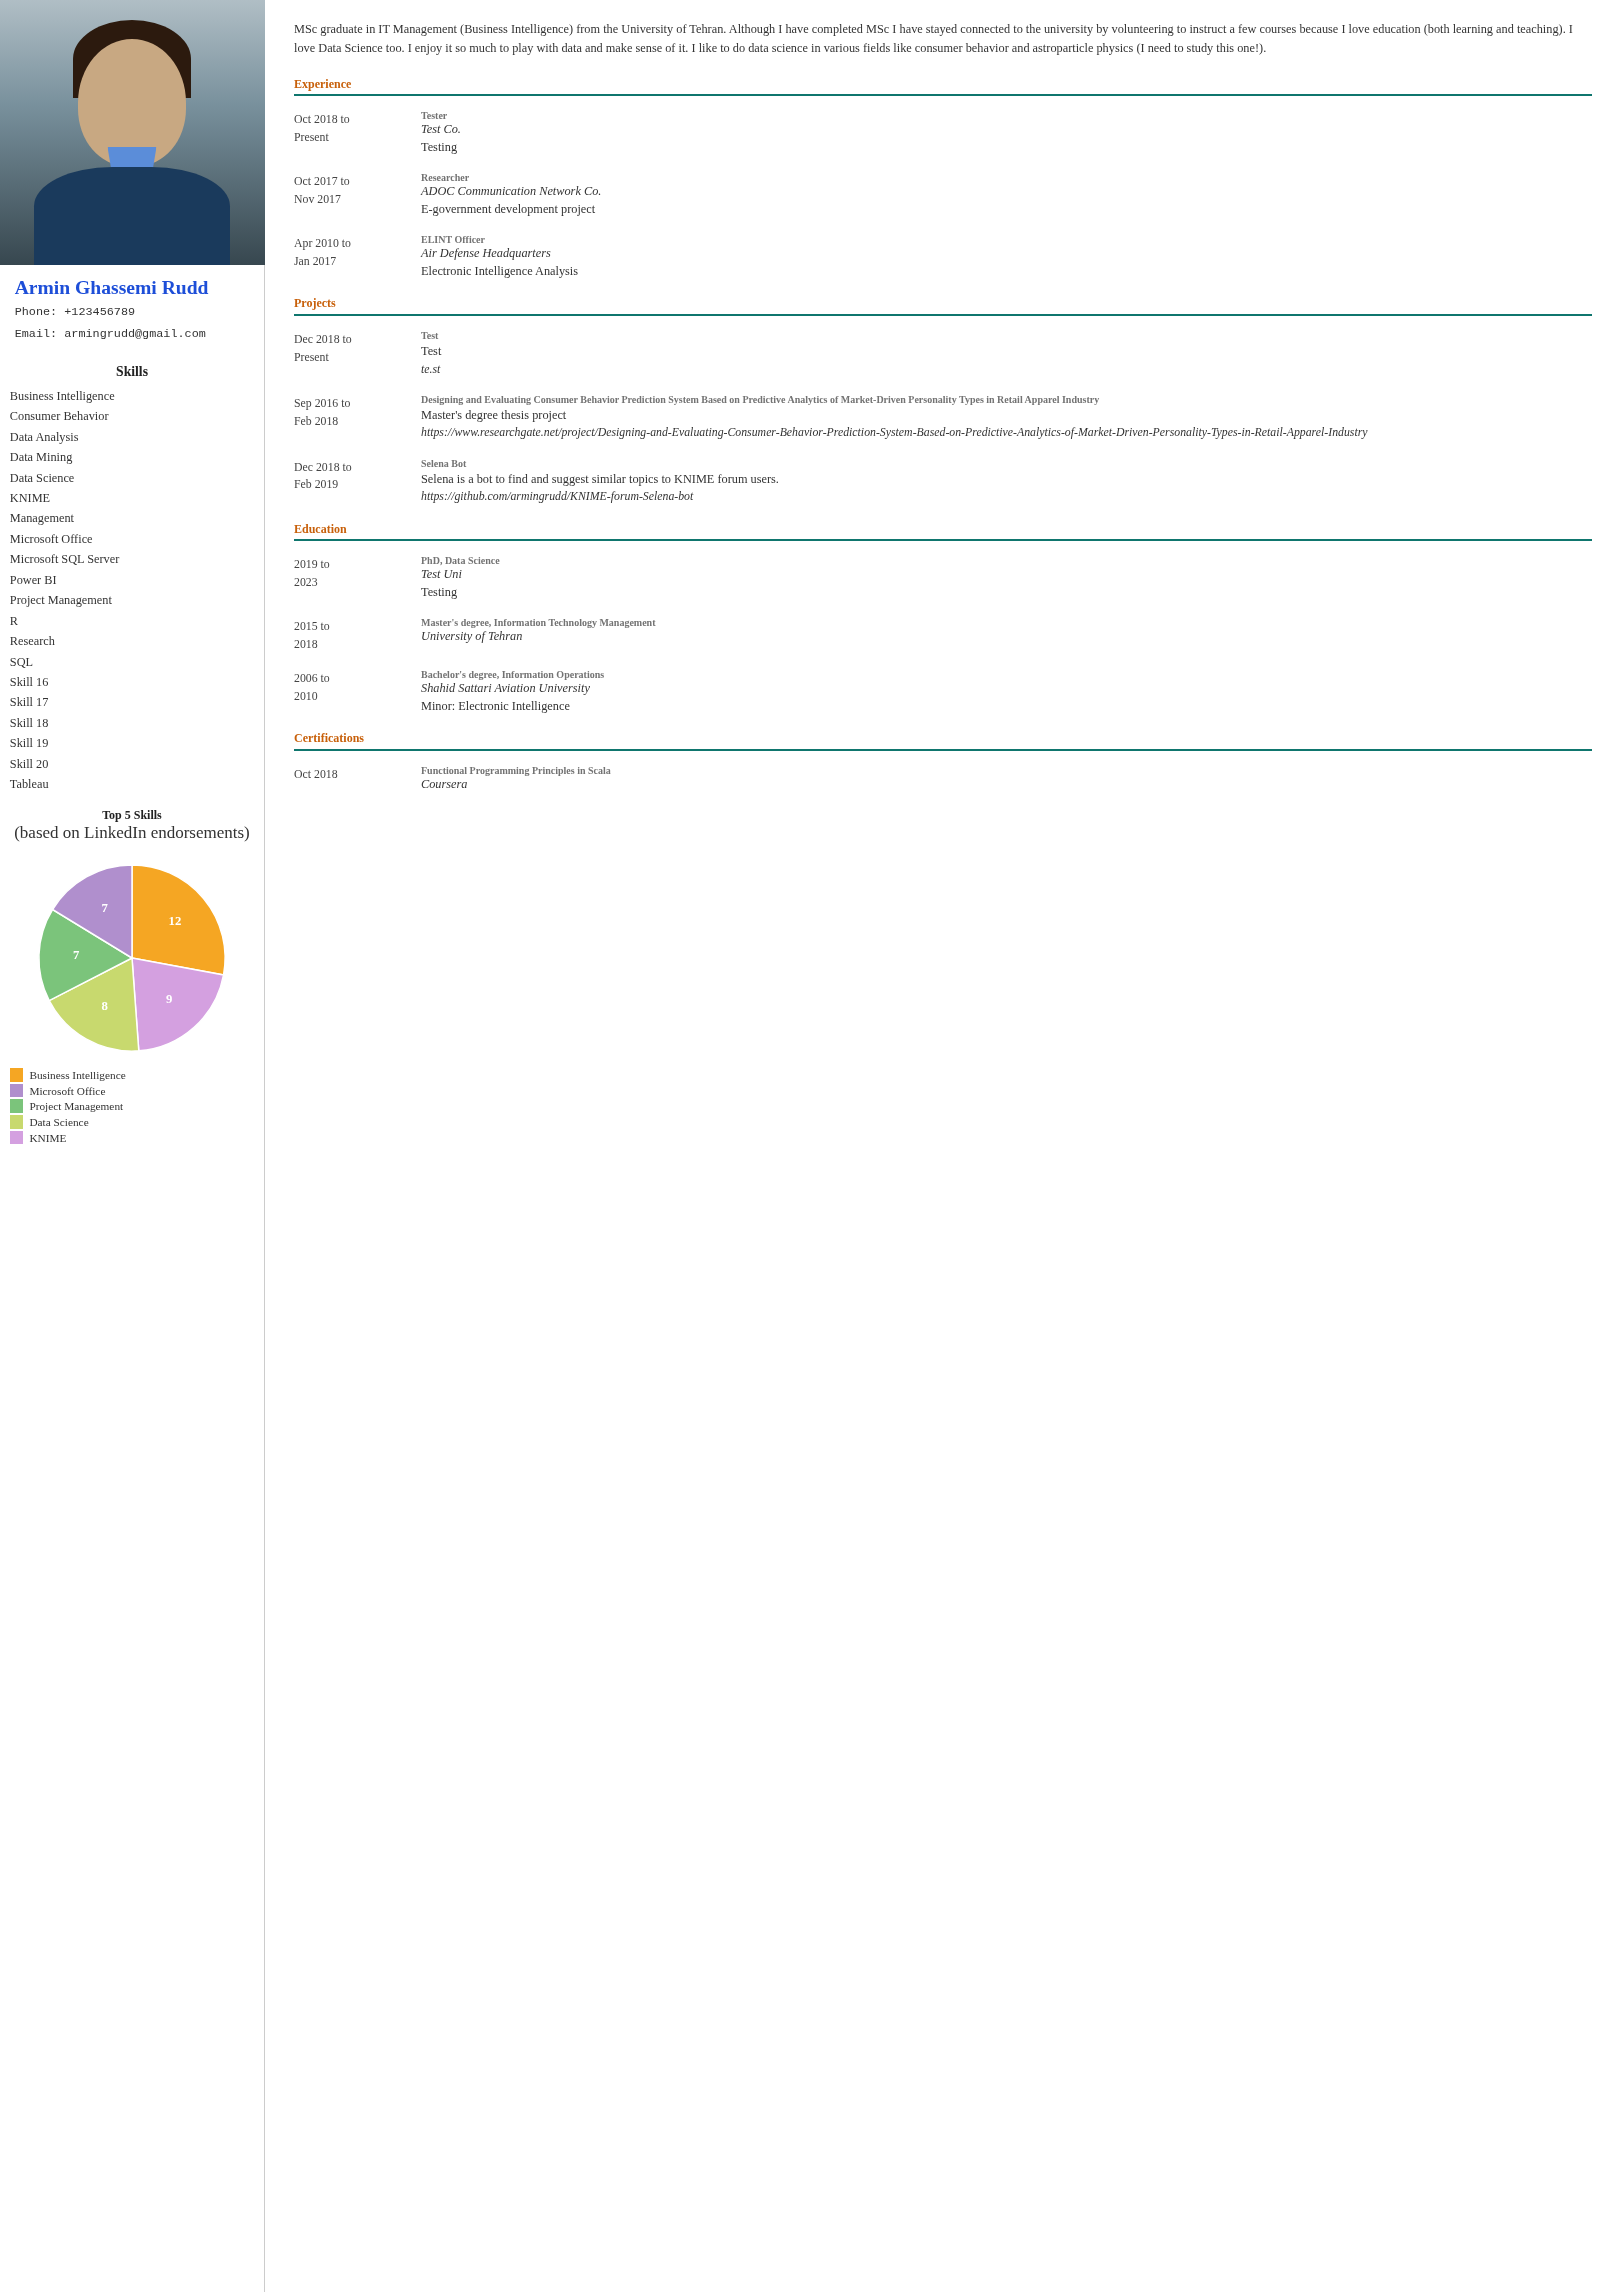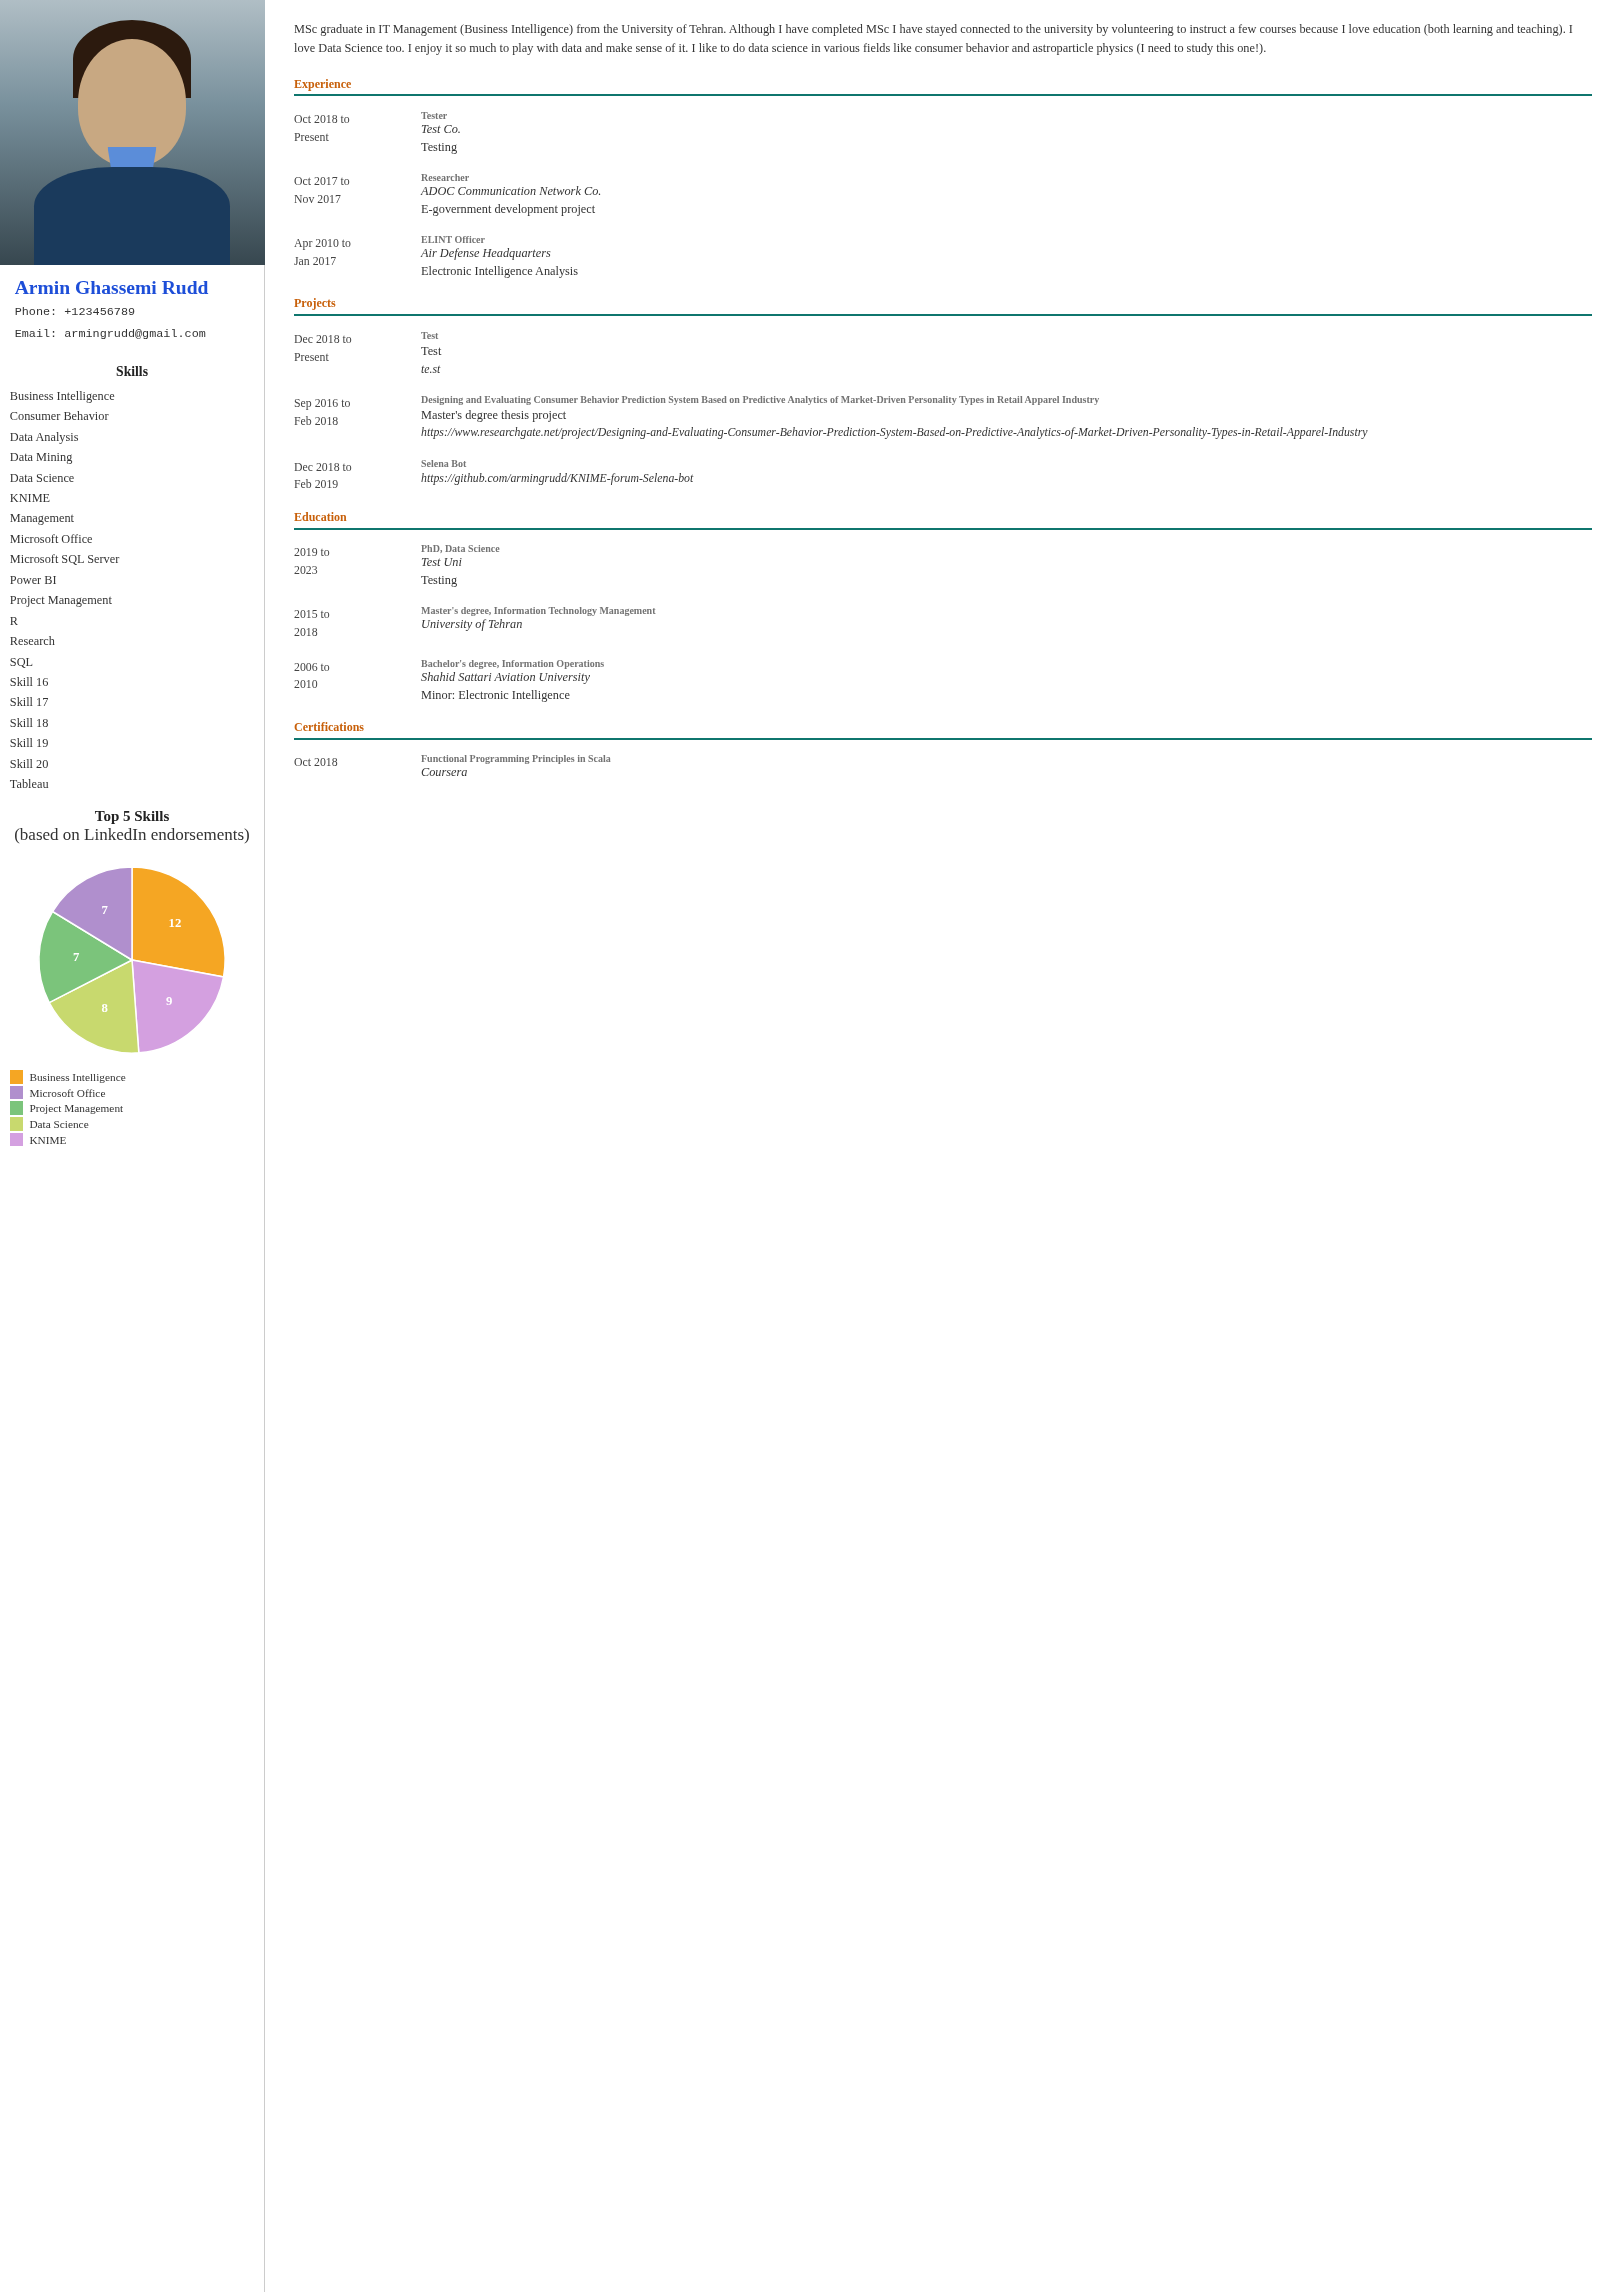--- a/index.html
+++ b/index.html
@@ -118,21 +118,21 @@
 
     .sidebar-skills-list li {
       font-size: 12.3px;
       color: #333;
       padding: 1px 0;
       line-height: 1.5;
     }
 
     .top5-title {
       font-weight: bold;
-      font-size: 15px;
+      font-size: 12px;
       text-align: center;
       margin-top: 13.7px;
       color: #222;
     }
     .top5-subtitle {
       font-size: 17px;
       text-align: center;
       color: #333;
       margin-bottom: 17px;
     }
@@ -379,20 +379,21 @@
             <div class="entry-title">Designing and Evaluating Consumer Behavior Prediction System Based on Predictive Analytics of Market-Driven Personality Types in Retail Apparel Industry</div>
             <div class="entry-desc">Master's degree thesis project</div>
             <div class="entry-url">https://www.researchgate.net/project/Designing-and-Evaluating-Consumer-Behavior-Prediction-System-Based-on-Predictive-Analytics-of-Market-Driven-Personality-Types-in-Retail-Apparel-Industry</div>
           </div>
         </div>
         <div class="entry">
           <div class="entry-date" style="white-space: pre-line;">Dec 2018 to
 Feb 2019</div>
           <div class="entry-content">
             <div class="entry-title">Selena Bot</div>
+            <div class="entry-desc">Selena is a bot to find and suggest similar topics to KNIME forum users.</div>
             <div class="entry-url">https://github.com/armingrudd/KNIME-forum-Selena-bot</div>
           </div>
         </div>
       </div>
   </div>
 
   <div class="section-gap">
     <div class="section-header">Education</div>
     <div id="education-entries">
         <div class="entry">

